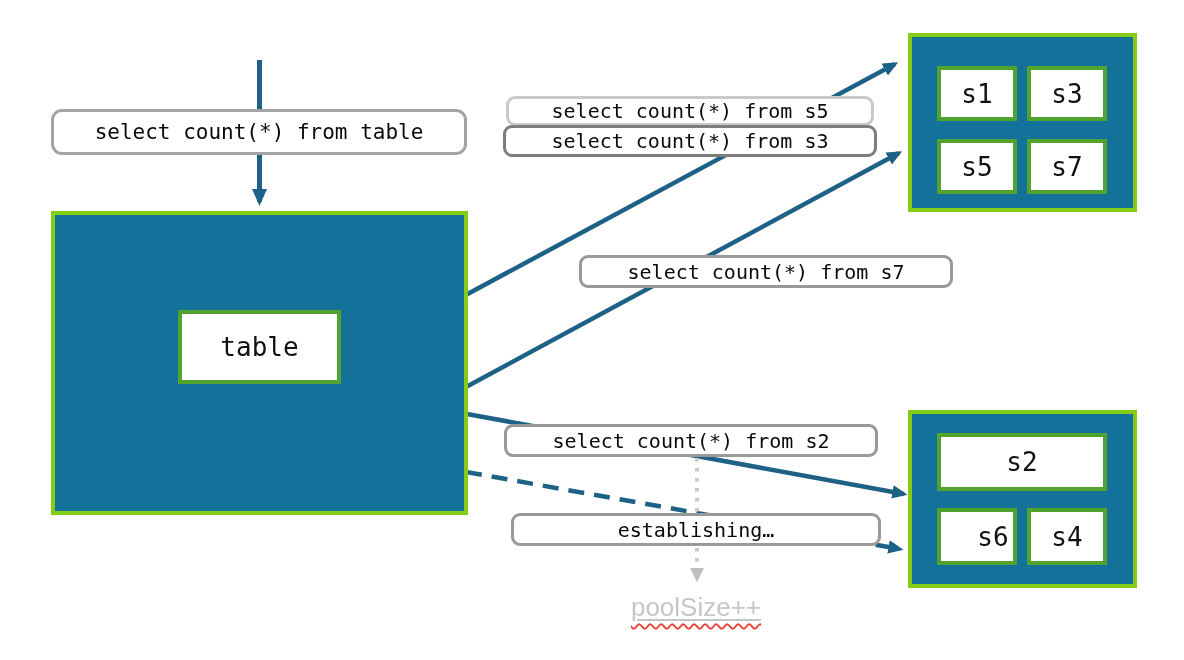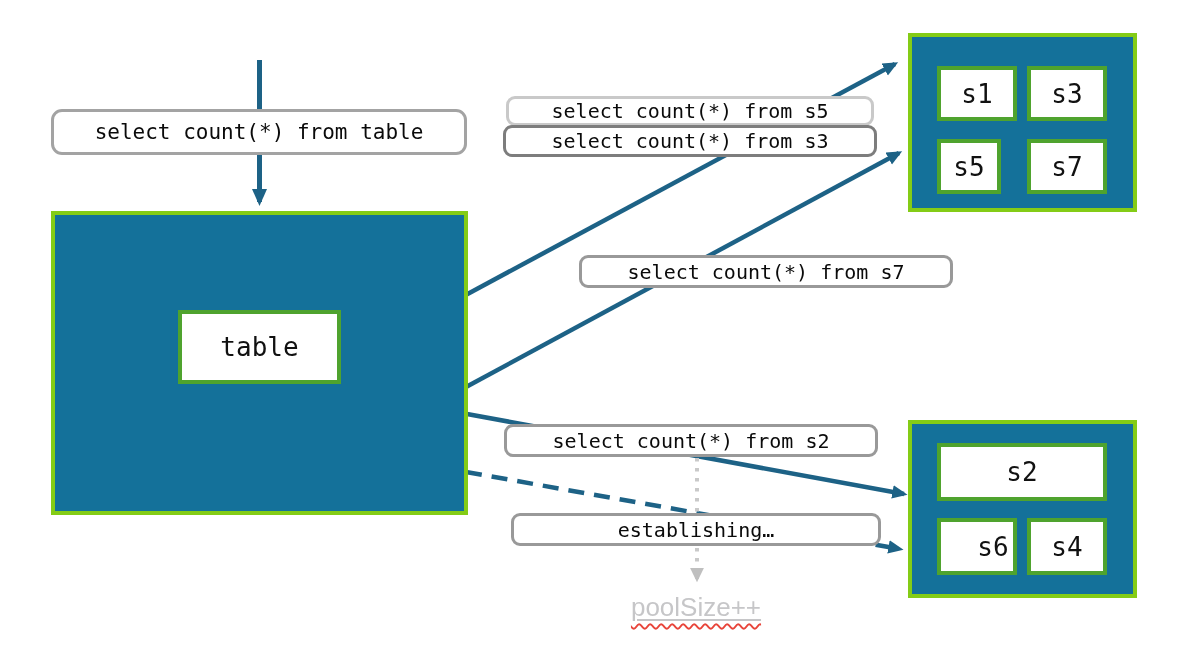--- a/index.html
+++ b/index.html
@@ -97,29 +97,29 @@
     </div>
   </div>
 
   <div class="tealbox" style="left:908px;top:33px;width:229px;height:179px;">
     <div class="whitecell" style="left:25px;top:29px;width:80px;height:55px;">
       <span>s1</span>
     </div>
     <div class="whitecell" style="left:115px;top:29px;width:80px;height:55px;">
       <span>s3</span>
     </div>
-    <div class="whitecell" style="left:25px;top:102px;width:64px;height:55px;">
+    <div class="whitecell" style="left:25px;top:102px;width:80px;height:55px;">
       <span>s5</span>
     </div>
     <div class="whitecell" style="left:115px;top:102px;width:80px;height:55px;">
       <span>s7</span>
     </div>
   </div>
 
-  <div class="tealbox" style="left:908px;top:420px;width:229px;height:178px;">
+  <div class="tealbox" style="left:908px;top:410px;width:229px;height:178px;">
     <div class="whitecell" style="left:25px;top:19px;width:170px;height:58px;">
       <span>s2</span>
     </div>
     <div class="whitecell" style="left:25px;top:94px;width:80px;height:57px;padding-left:32px;">
       <span>s6</span>
     </div>
     <div class="whitecell" style="left:115px;top:94px;width:80px;height:57px;">
       <span>s4</span>
     </div>
   </div>

